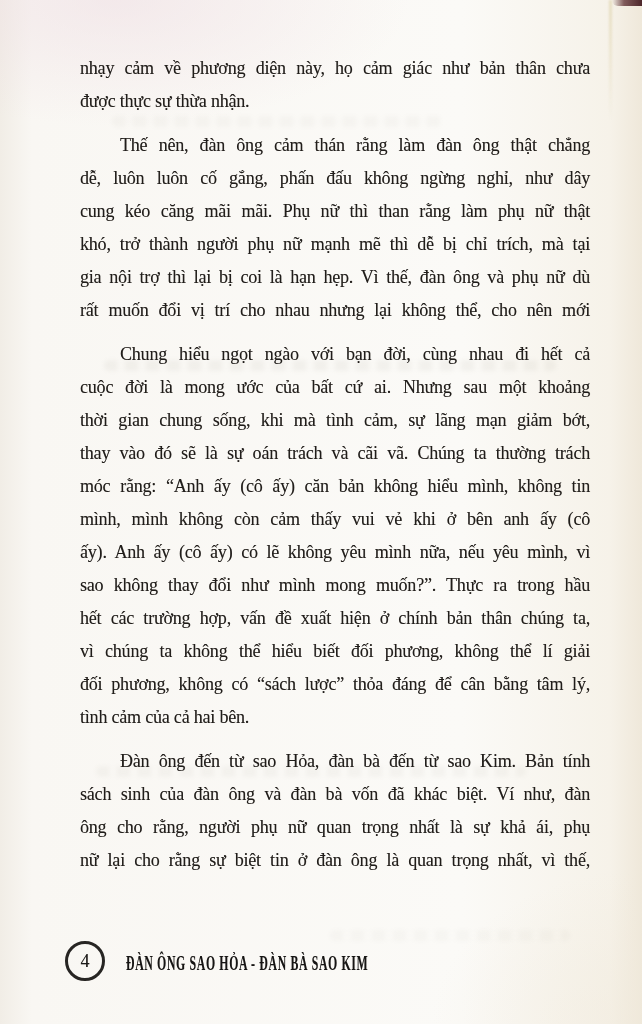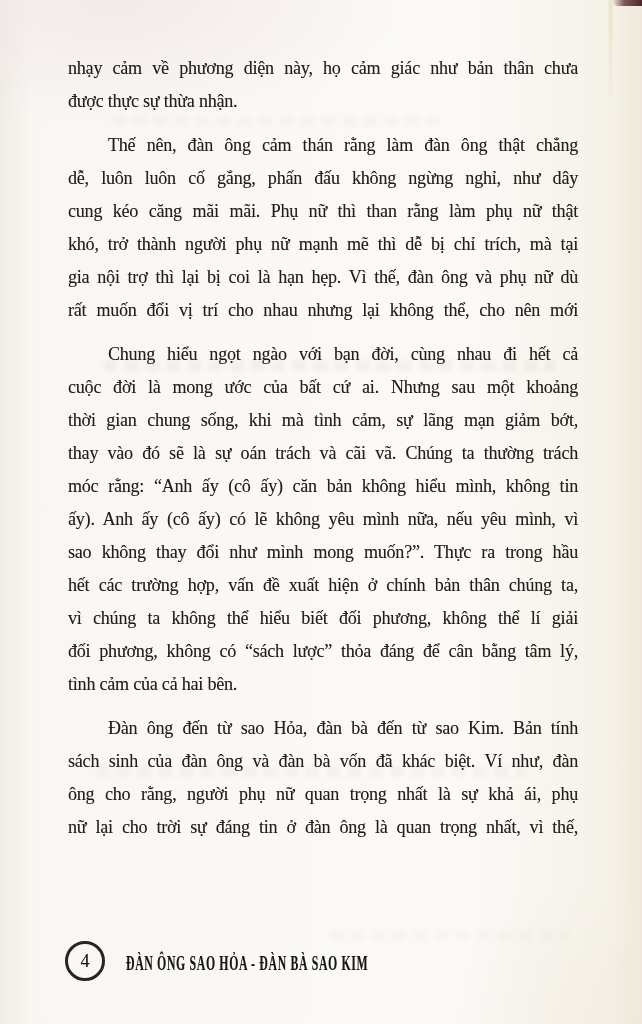--- a/index.html
+++ b/index.html
@@ -48,21 +48,21 @@
       rgba(150,146,130,0.06) 13px 21px);
     border-radius: 5px;
   }
   .ghost.g1 { left: 112px; top: 116px; width: 330px; opacity: 0.10; }
   .ghost.g2 { left: 104px; top: 360px; width: 452px; opacity: 0.17; }
   .ghost.g3 { left: 96px;  top: 766px; width: 430px; opacity: 0.13; }
   .ghost.g4 { left: 330px; top: 930px; width: 240px; opacity: 0.09; }
   
   .body-text {
     position: absolute;
-    left: 68px;
+    left: 80px;
     top: 52px;
     width: 510px;
     color: #201d1a;
     font-size: 18px;
     line-height: 33px;
     letter-spacing: -0.2px;
     text-shadow: 0.2px 0.3px 0.6px rgba(45,38,32,0.4);
   }
   .paragraph { margin: 0 0 11px 0; }
   .paragraph:last-child { margin-bottom: 14px; }
@@ -129,32 +129,33 @@
         <div class="line">khó, trở thành người phụ nữ mạnh mẽ thì dễ bị chỉ trích, mà tại</div>
         <div class="line">gia nội trợ thì lại bị coi là hạn hẹp. Vì thế, đàn ông và phụ nữ dù</div>
         <div class="line">rất muốn đổi vị trí cho nhau nhưng lại không thể, cho nên mới</div>
       </div>
       <div class="paragraph p-indent">
         <div class="line">Chung hiểu ngọt ngào với bạn đời, cùng nhau đi hết cả</div>
         <div class="line">cuộc đời là mong ước của bất cứ ai. Nhưng sau một khoảng</div>
         <div class="line">thời gian chung sống, khi mà tình cảm, sự lãng mạn giảm bớt,</div>
         <div class="line">thay vào đó sẽ là sự oán trách và cãi vã. Chúng ta thường trách</div>
         <div class="line">móc rằng: “Anh ấy (cô ấy) căn bản không hiểu mình, không tin</div>
+        <div class="line">mình, mình không còn cảm thấy vui vẻ khi ở bên anh ấy (cô</div>
         <div class="line">ấy). Anh ấy (cô ấy) có lẽ không yêu mình nữa, nếu yêu mình, vì</div>
         <div class="line">sao không thay đổi như mình mong muốn?”. Thực ra trong hầu</div>
         <div class="line">hết các trường hợp, vấn đề xuất hiện ở chính bản thân chúng ta,</div>
         <div class="line">vì chúng ta không thể hiểu biết đối phương, không thể lí giải</div>
         <div class="line">đối phương, không có “sách lược” thỏa đáng để cân bằng tâm lý,</div>
         <div class="line last">tình cảm của cả hai bên.</div>
       </div>
       <div class="paragraph p-indent">
         <div class="line">Đàn ông đến từ sao Hỏa, đàn bà đến từ sao Kim. Bản tính</div>
         <div class="line">sách sinh của đàn ông và đàn bà vốn đã khác biệt. Ví như, đàn</div>
         <div class="line">ông cho rằng, người phụ nữ quan trọng nhất là sự khả ái, phụ</div>
-        <div class="line">nữ lại cho trời sự đáng tin ở đàn ông là quan trọng nhất, vì thế,</div>
+        <div class="line">nữ lại cho rằng sự biệt tin ở đàn ông là quan trọng nhất, vì thế,</div>
       </div>
     </div>
 
   <div class="footer-circle">
     <span>4</span>
   </div>
   <div class="footer-title">ĐÀN ÔNG SAO HỎA - ĐÀN BÀ SAO KIM</div>
 
 </div>
 

